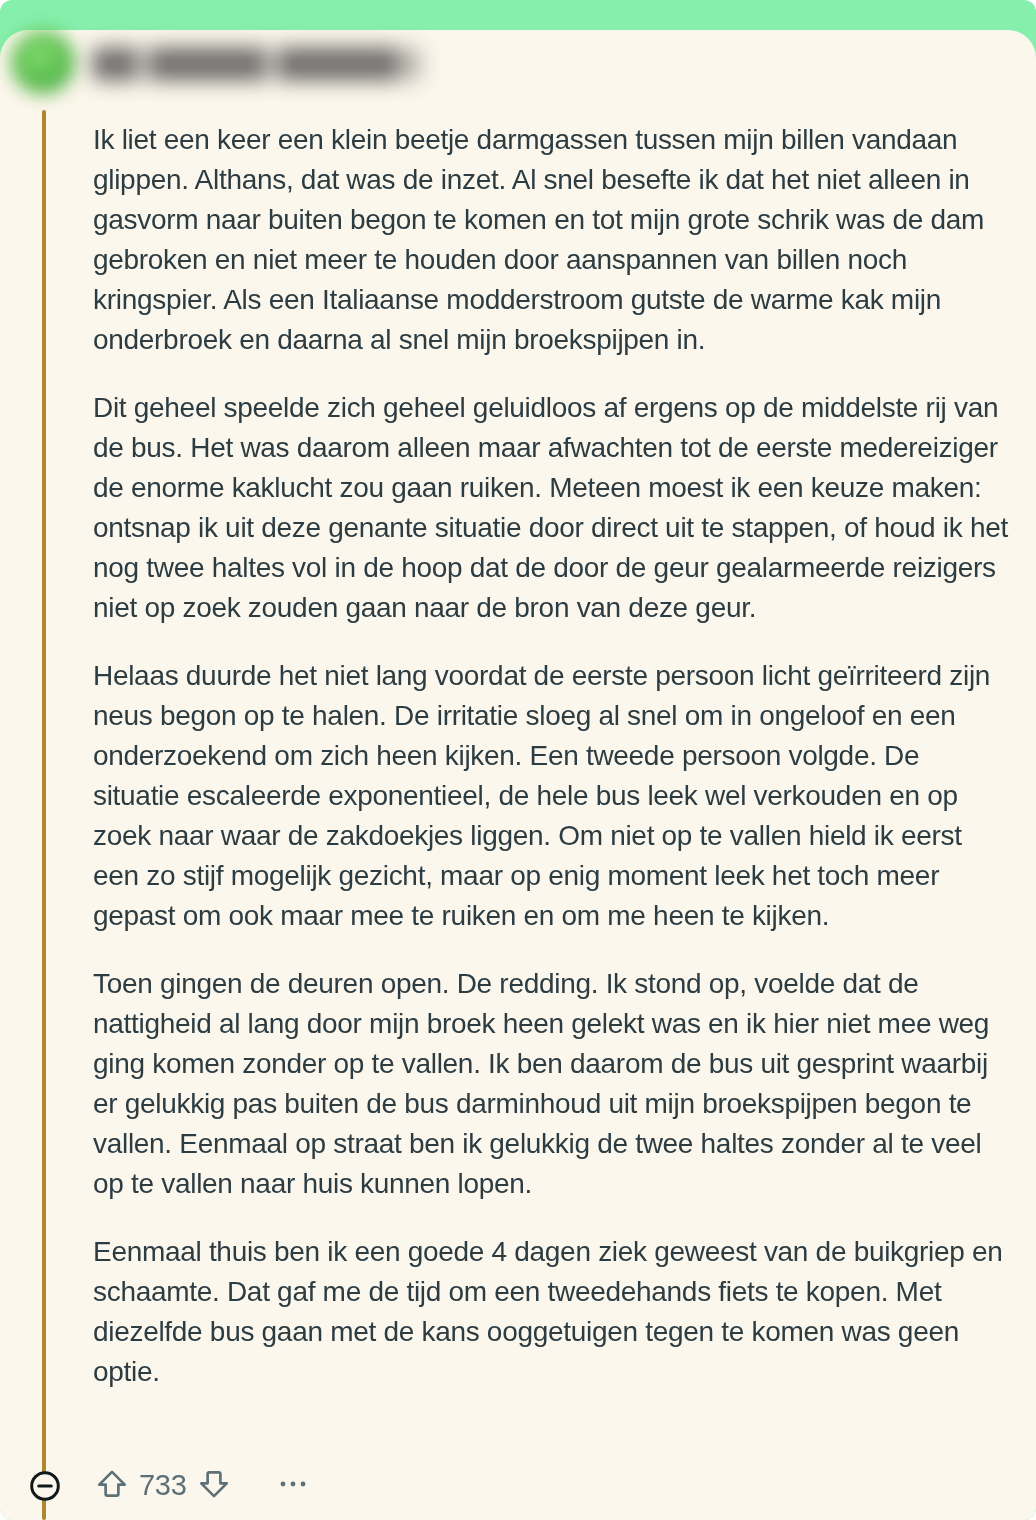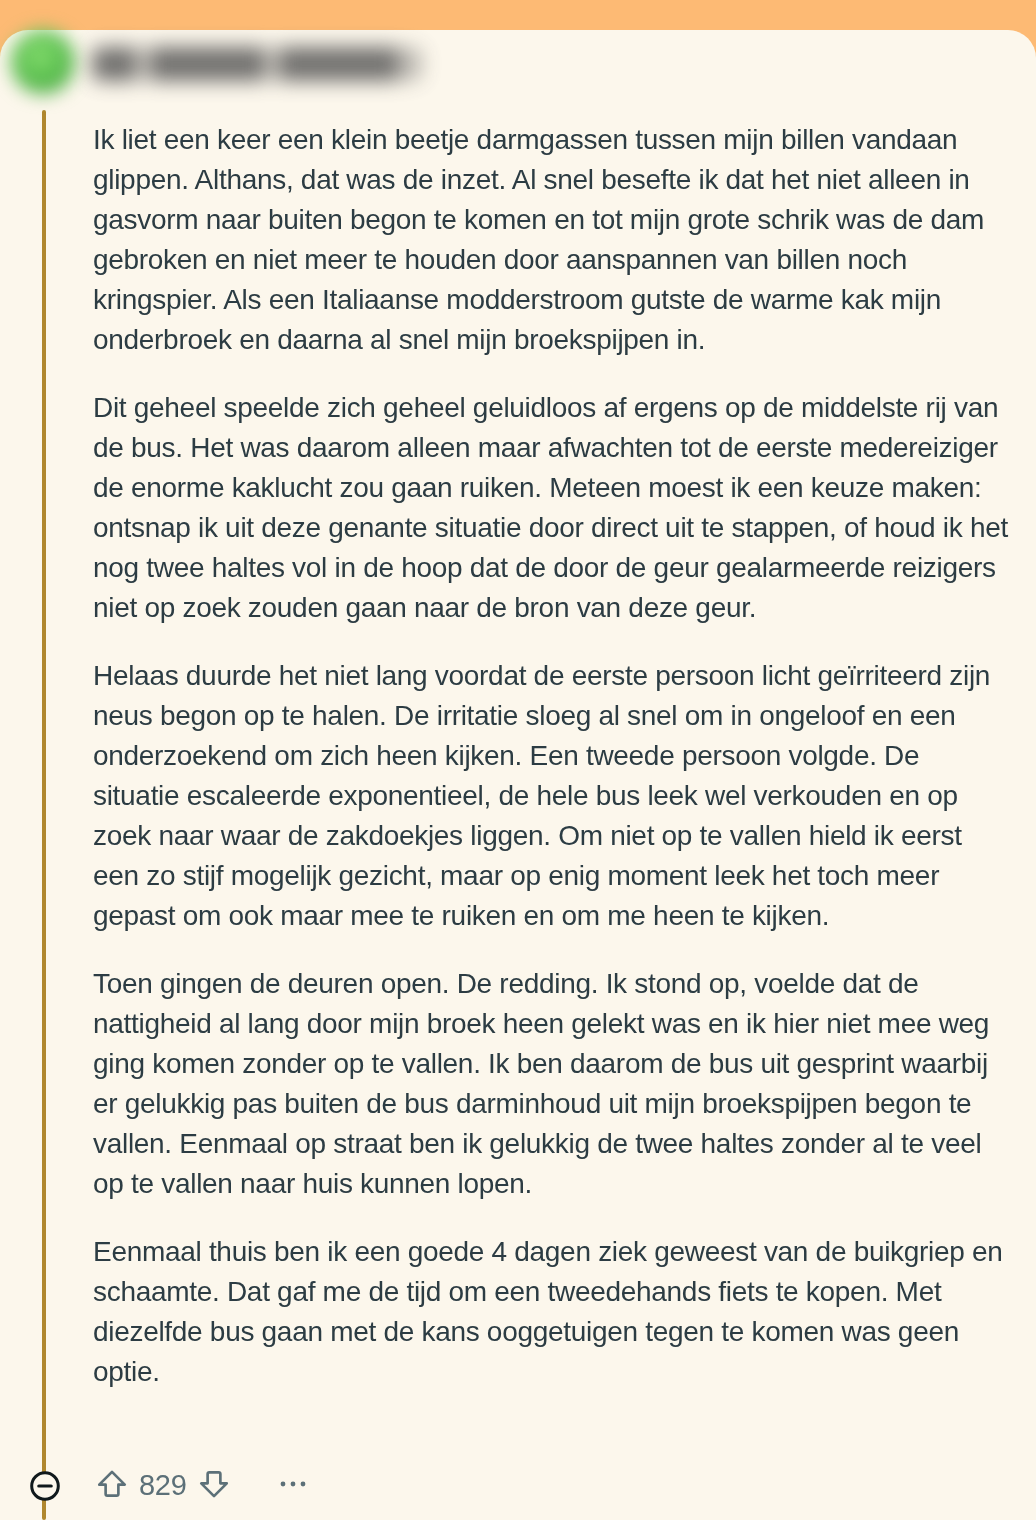--- a/index.html
+++ b/index.html
@@ -1,21 +1,22 @@
 <!DOCTYPE html>
 <html><head>
 <meta charset="utf-8">
 <style>
   html,body{margin:0;padding:0;background:#ffffff;}
   .screen{
     position:relative;
     width:1036px;height:1520px;
     overflow:hidden;
-    background:#fdba74;
+    background:#86efac;
     font-family:"Liberation Sans","DejaVu Sans",sans-serif;
+    border-radius:12px;
   }
   .card{
     position:absolute;
     left:0;top:30px;right:0;bottom:0;
     background:#FCF7EC;
     border-radius:28px 28px 0 0;
   }
   
   .avatar{
     position:absolute;
@@ -103,21 +104,21 @@
   </button>
 
   <div class="action-row">
     <button class="icon-btn">
       <span>
         <svg width="34" height="34" viewBox="0 0 32 32">
           <path d="M16 4.6 L28 16.6 H22 V25.4 A1.6 1.6 0 0 1 20.4 27 H11.6 A1.6 1.6 0 0 1 10 25.4 V16.6 H4 Z" fill="none" stroke="#5C7078" stroke-width="2.5" stroke-linejoin="round" stroke-linecap="round"></path>
         </svg>
       </span>
     </button>
-    <span class="vote-count">829</span>
+    <span class="vote-count">733</span>
     <button class="icon-btn">
       <span>
         <svg width="34" height="34" viewBox="0 0 32 32">
           <path d="M16 4.6 L28 16.6 H22 V25.4 A1.6 1.6 0 0 1 20.4 27 H11.6 A1.6 1.6 0 0 1 10 25.4 V16.6 H4 Z" fill="none" stroke="#5C7078" stroke-width="2.5" stroke-linejoin="round" stroke-linecap="round" transform="rotate(180 16 16)"></path>
         </svg>
       </span>
     </button>
     <button class="icon-btn more-btn">
       <span>
         <svg width="32" height="12" viewBox="0 0 32 12">

